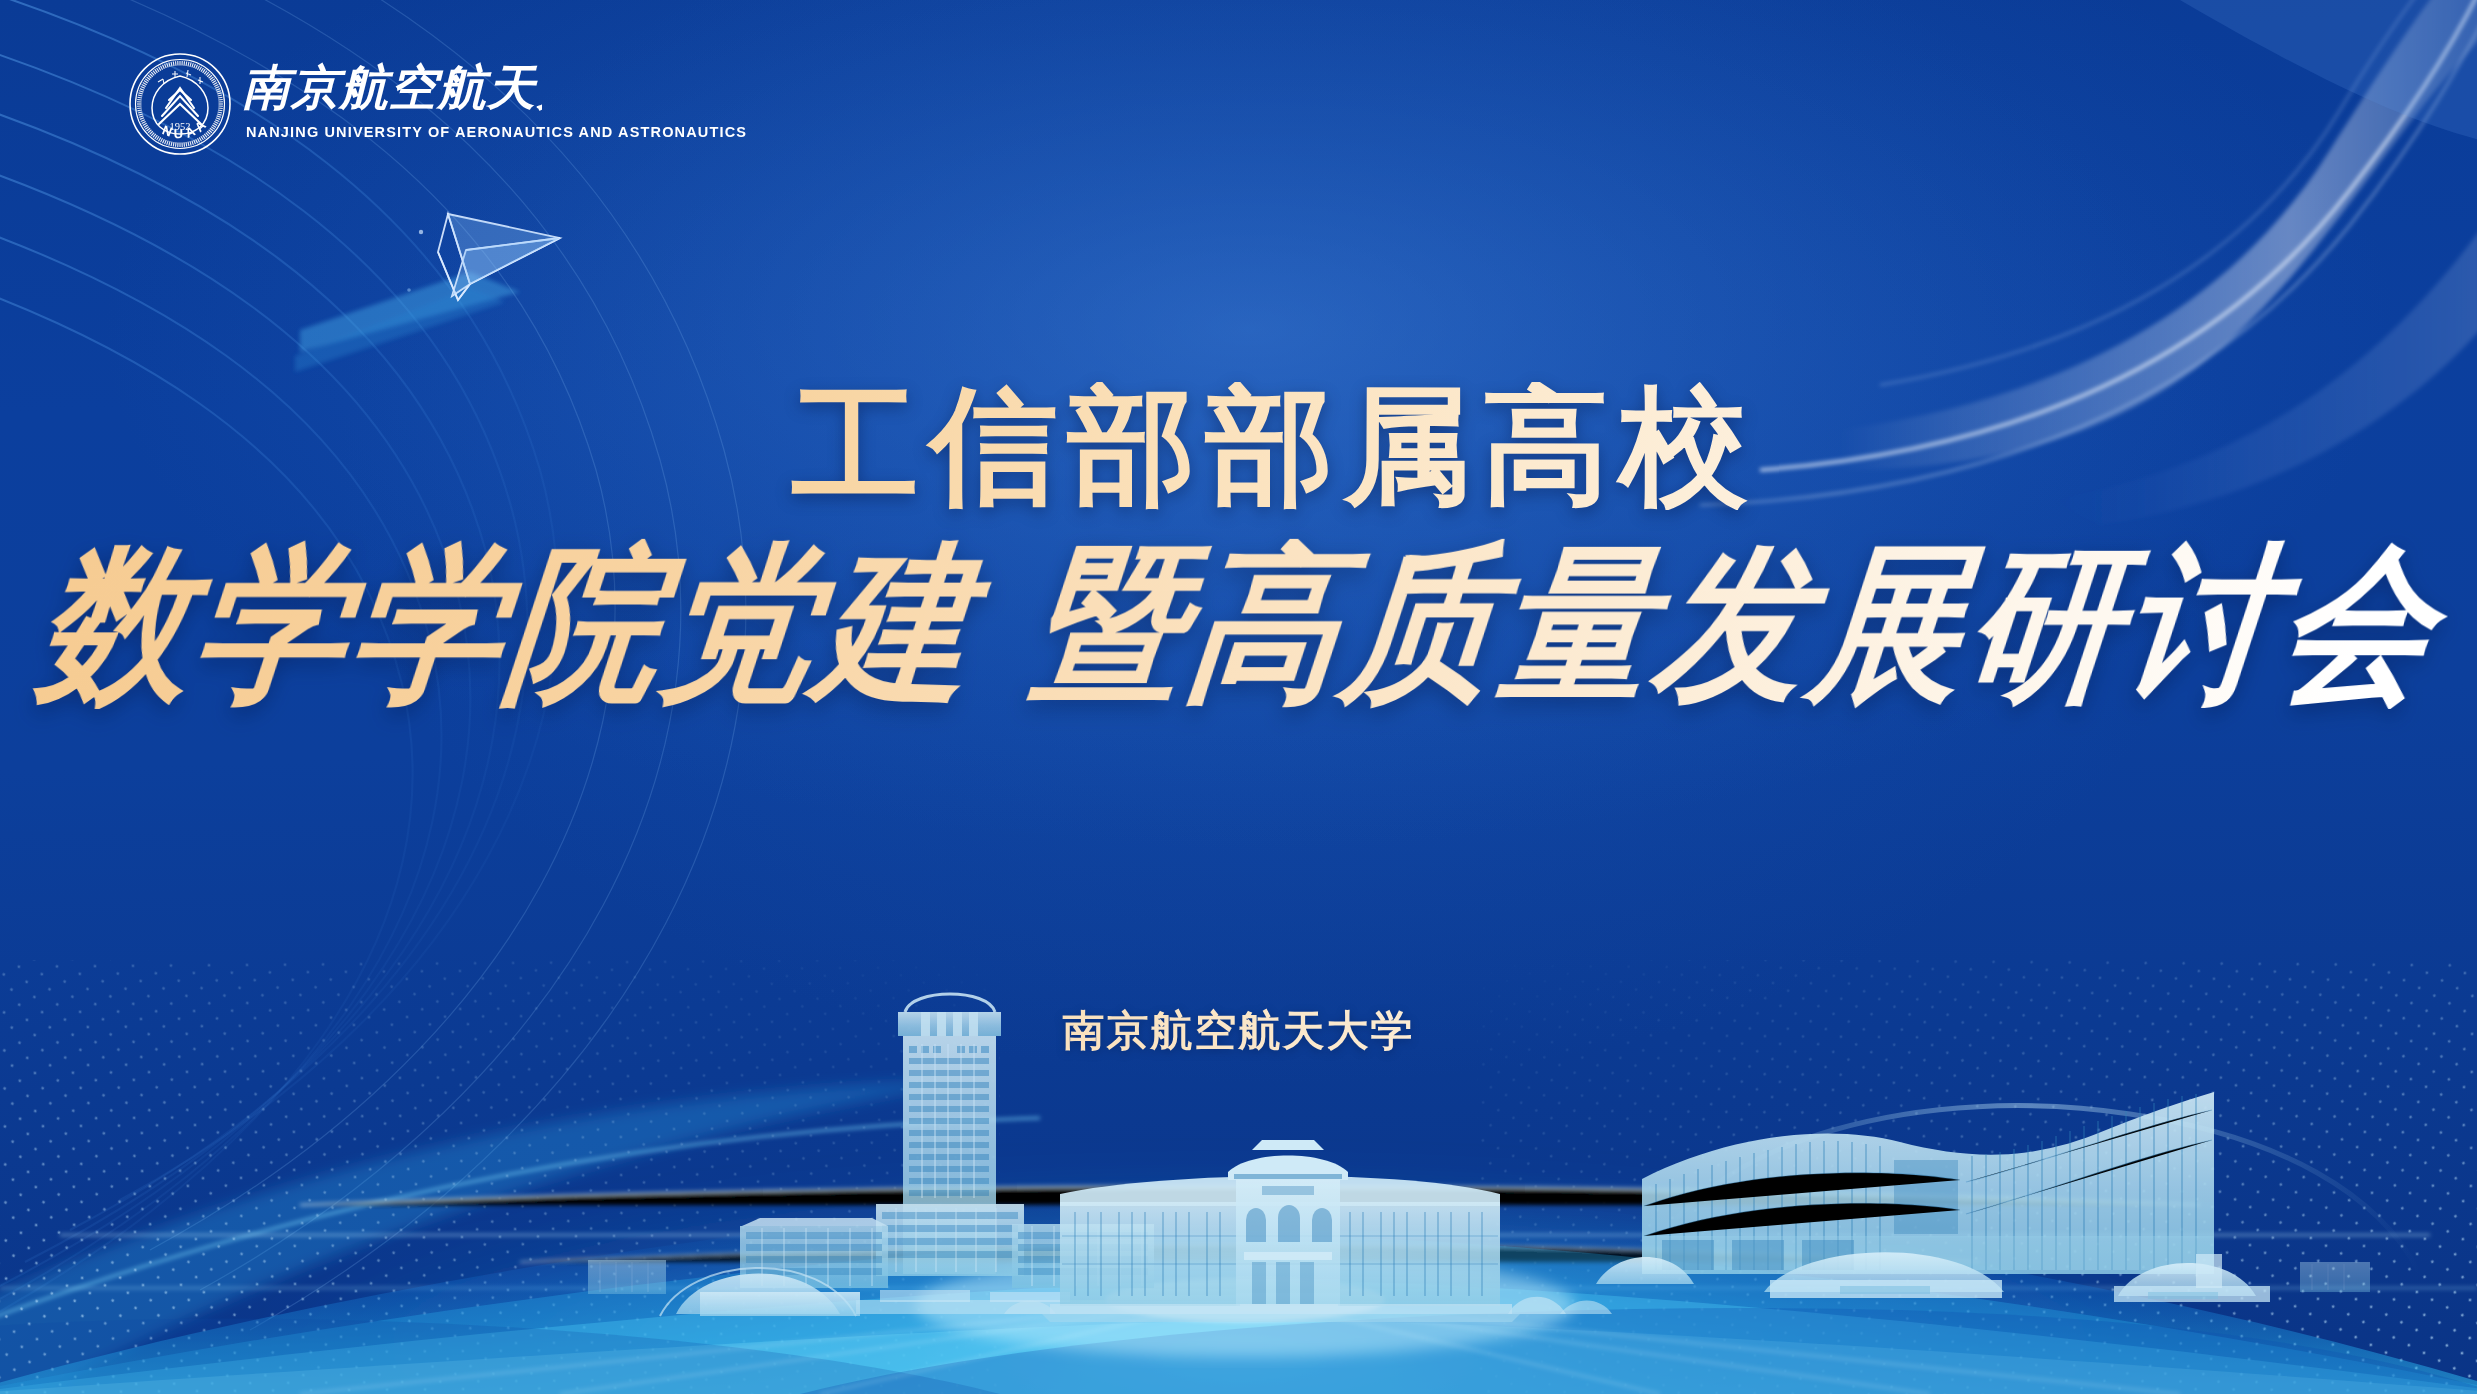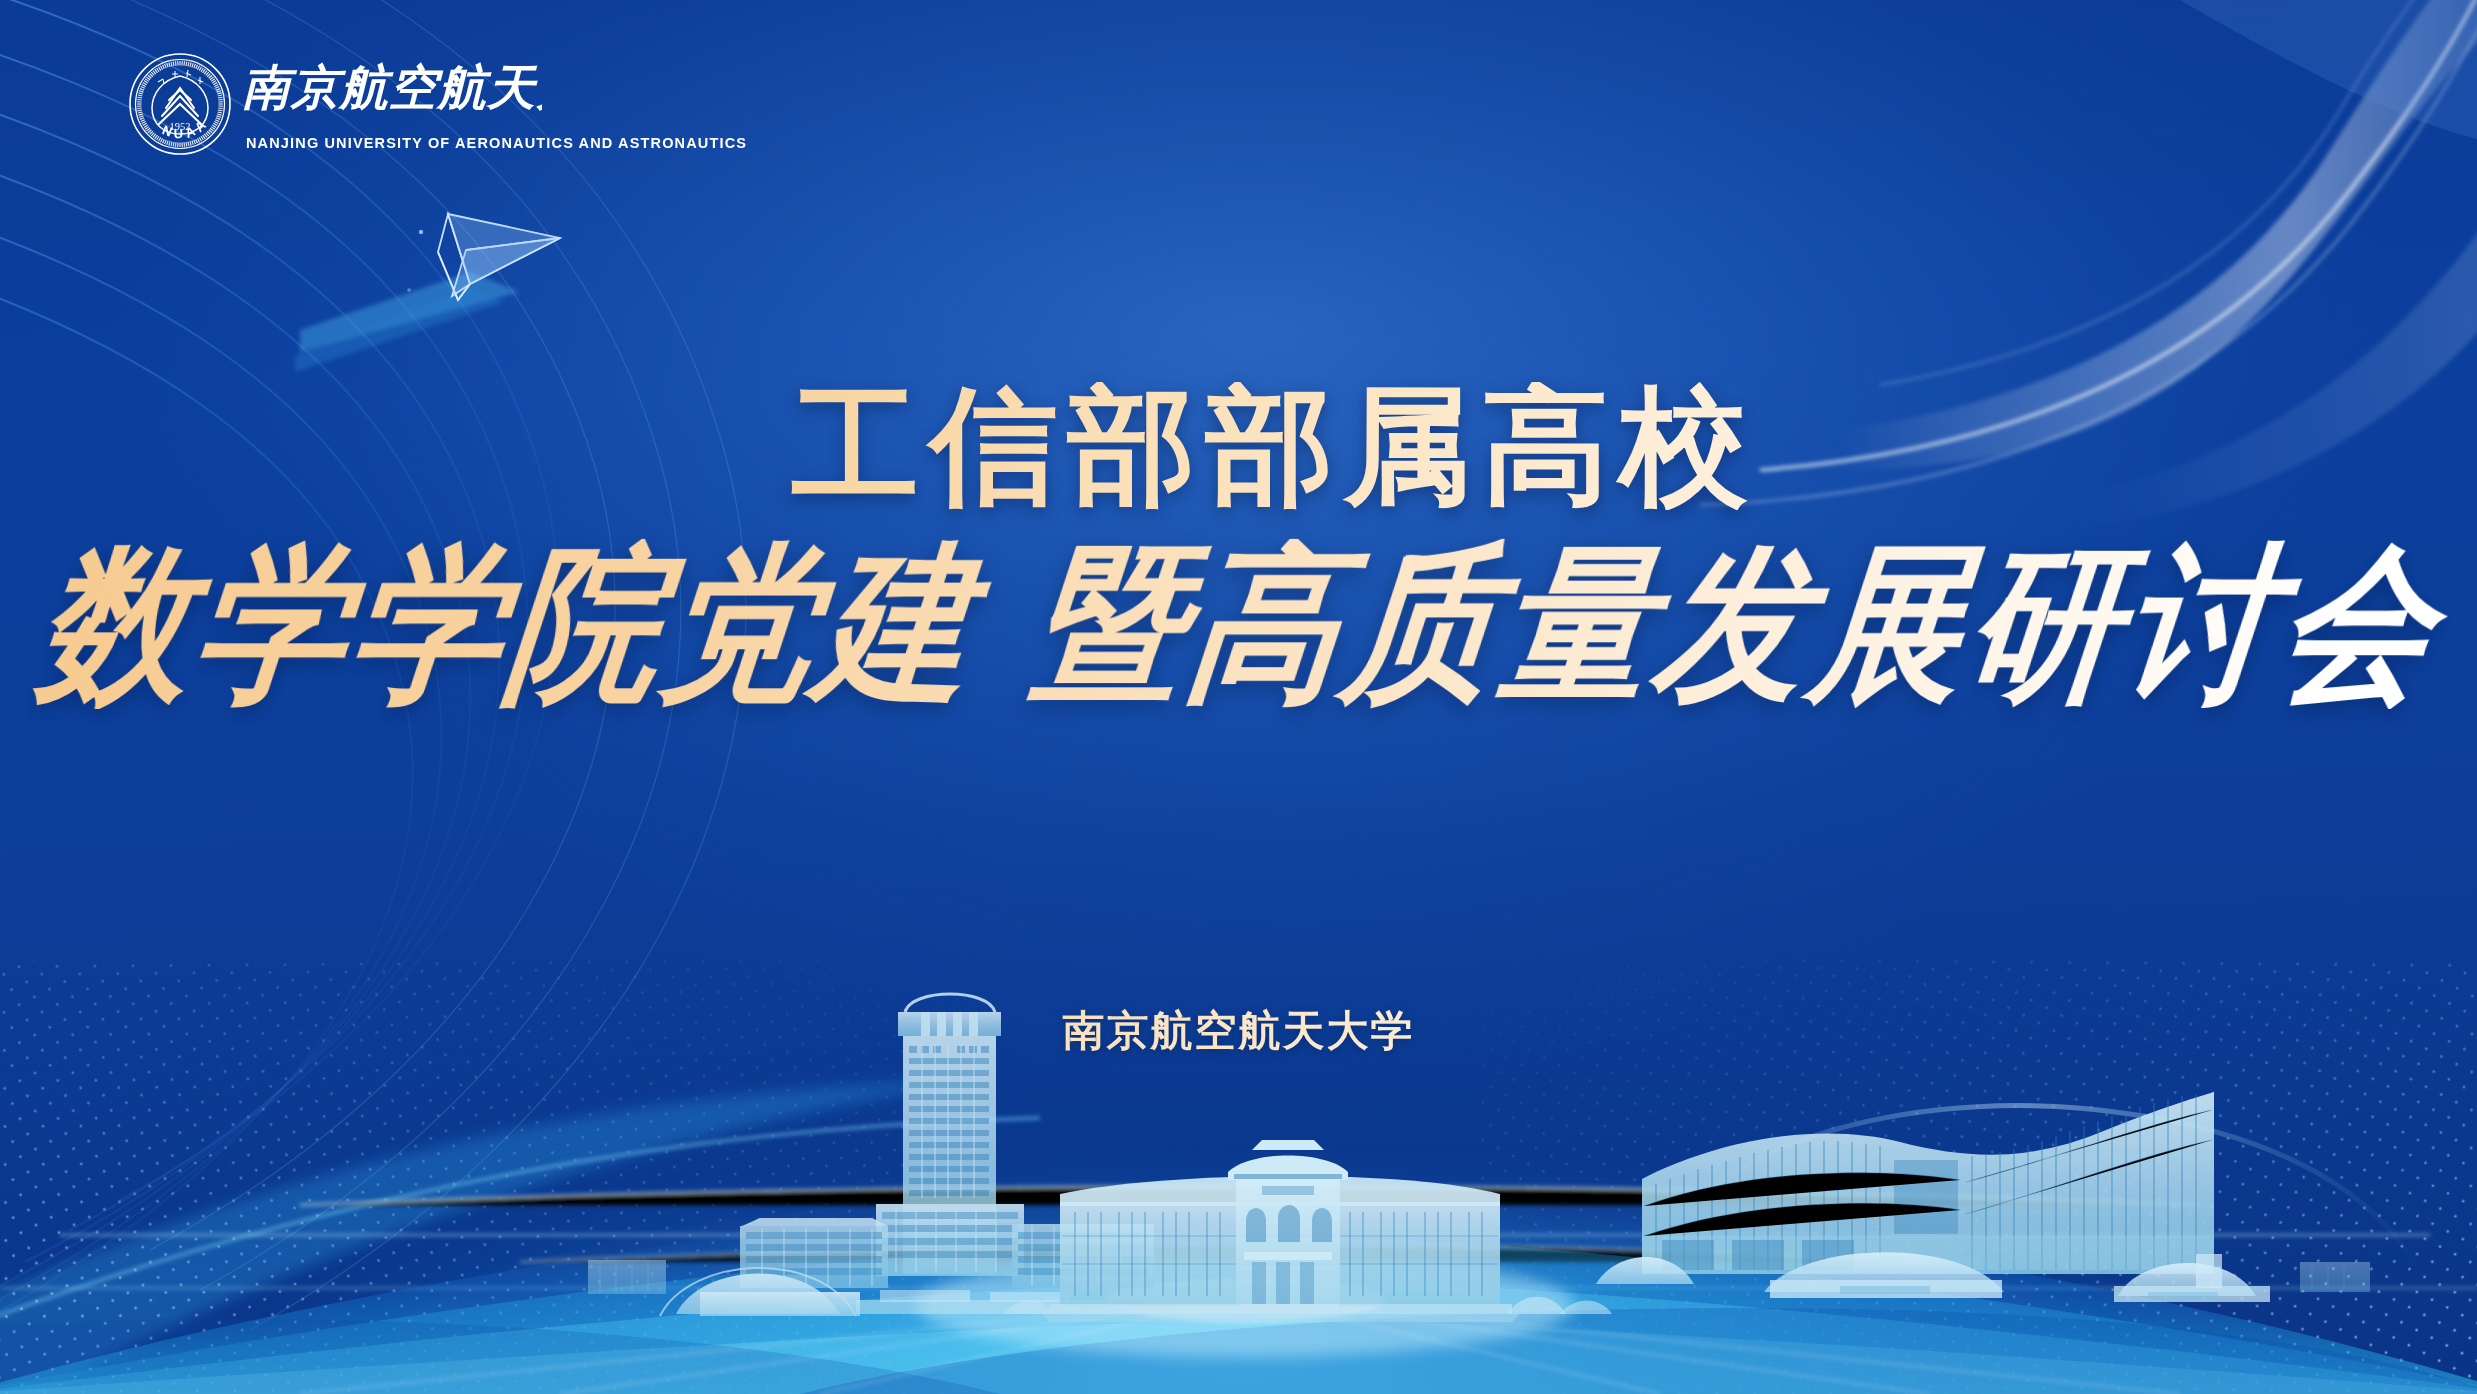--- a/index.html
+++ b/index.html
@@ -18,21 +18,21 @@
 
   
   .header { position:absolute; top:0; left:0; width:100%; height:220px; }
 
   .logo-block { position:absolute; left:128px; top:52px; display:flex; align-items:flex-start; gap:10px; }
   .logo-seal { width:104px; height:104px; flex:0 0 auto; }
   .logo-text { display:flex; flex-direction:column; }
   .logo-cn { height:68px; }
   .logo-en {
     color:#ffffff; font-size:14.5px; font-weight:bold; letter-spacing:1.15px;
-    white-space:nowrap; margin-top:15px; margin-left:4px;
+    white-space:nowrap; margin-top:4px; margin-left:4px;
     font-family:"Liberation Sans",sans-serif;
   }
 
   .slogan-block {
     position:absolute; right:40px; top:48px; text-align:right;
     width:760px;
   }
   .slogan-line {
     font-family:"DejaVu Sans","Liberation Sans",sans-serif;
     font-weight:bold;

